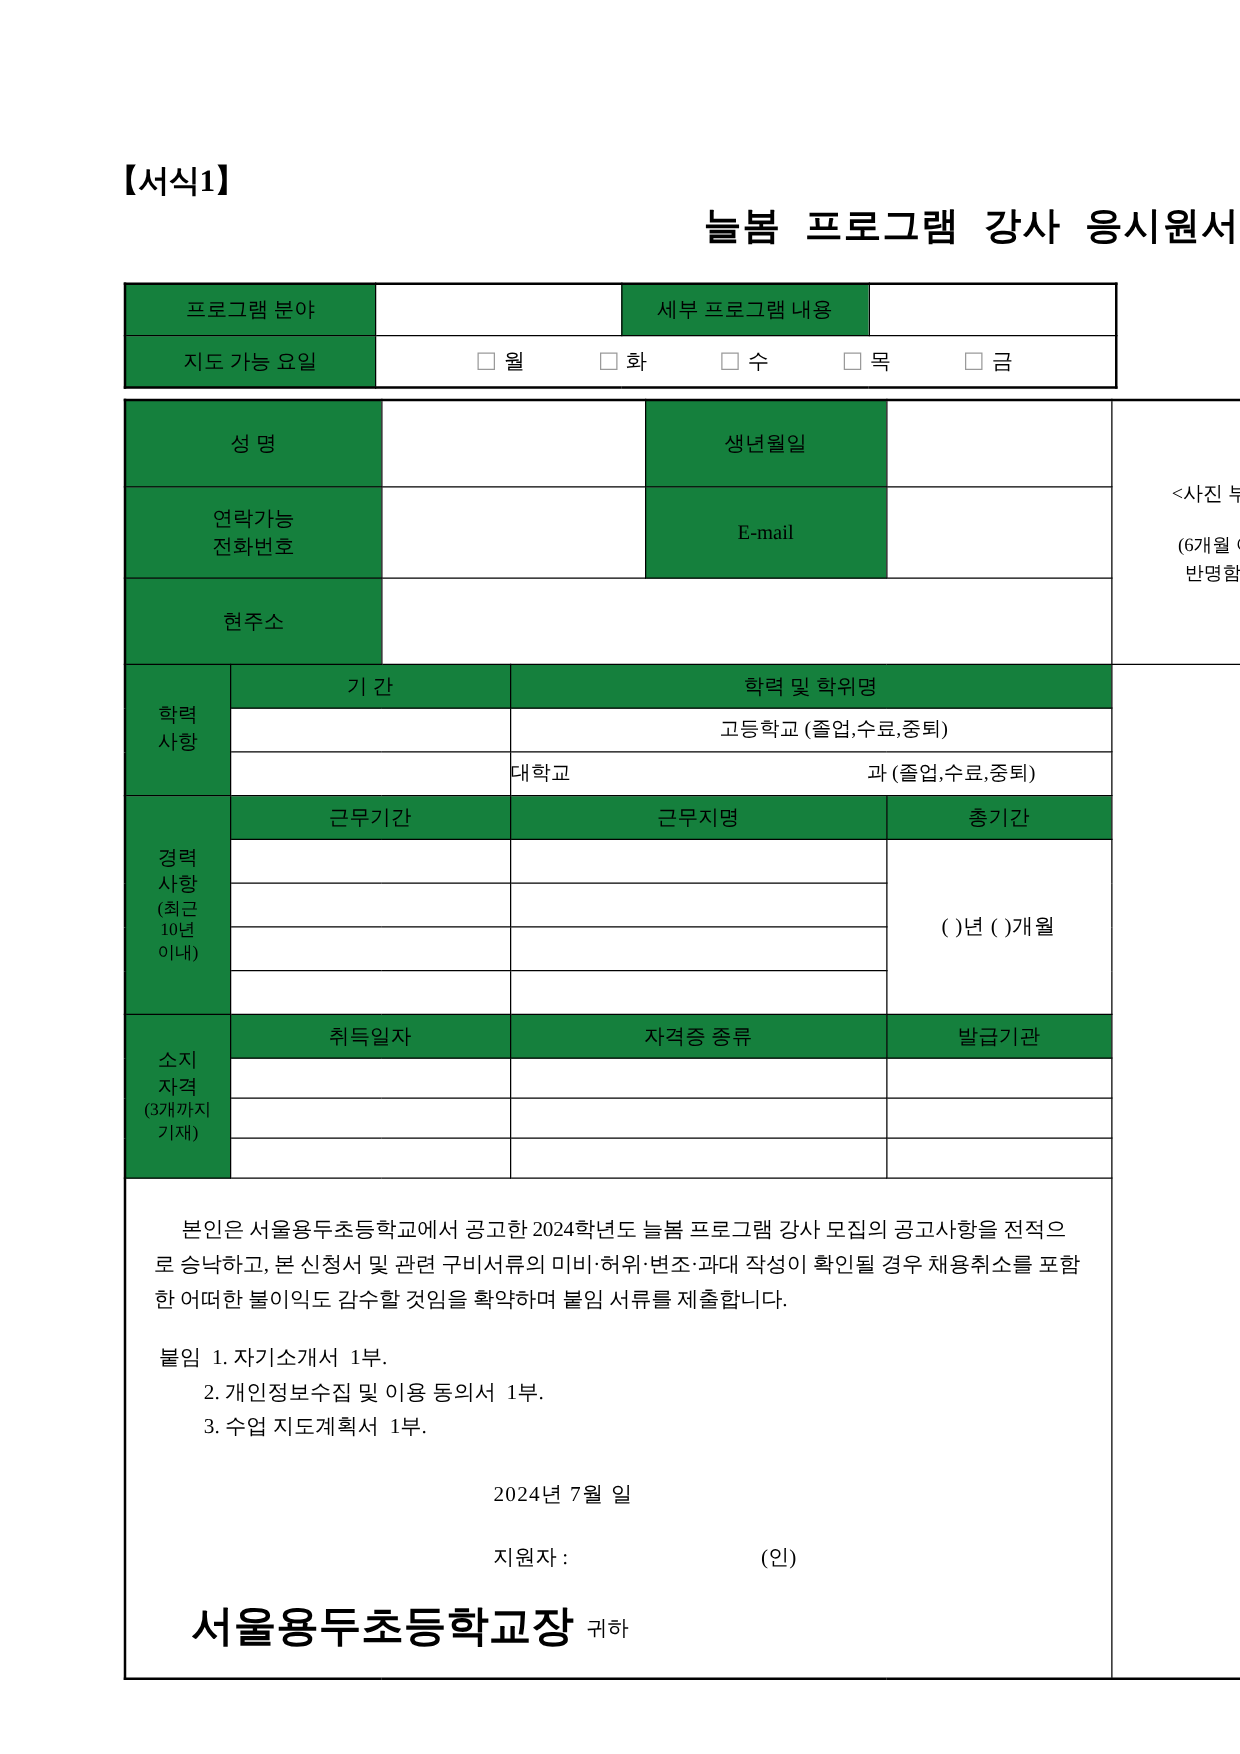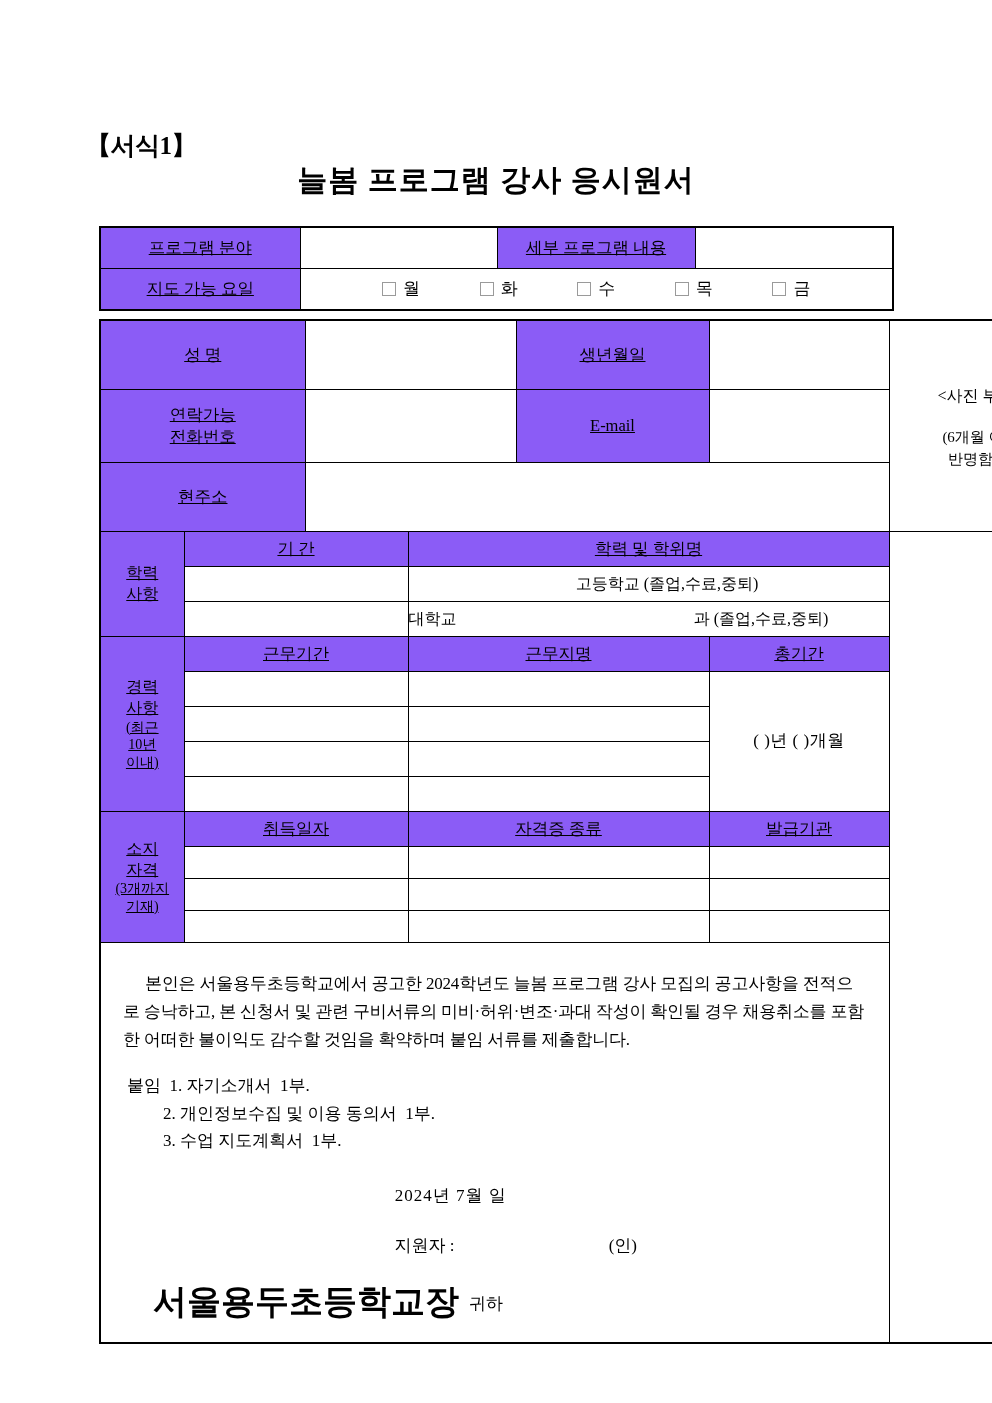--- a/index.html
+++ b/index.html
@@ -36,42 +36,42 @@
     line-height: 1;
     margin-top: 20px;
   }
 
   
   .doc-title {
     position: absolute;
     left: 0;
     top: 160px;
     width: 992px;
-    text-align: center;
+    text-align: right;
     font-size: 30px;
     font-weight: bold;
     letter-spacing: 1px;
-    font-family: Liberation Serif, serif;
+    font-family: Liberation Mono, monospace;
   }
 
   
   table {
     border-collapse: collapse;
     table-layout: fixed;
   }
   td {
     border: 1px solid #000000;
     padding: 0;
     font-size: 16px;
     text-align: center;
     vertical-align: middle;
     line-height: 1.32;
     background: #ffffff;
   }
-  .shade { background: #8b5cf6; text-decoration: underline; }
+  .shade { background: #15803d; }
   .lbl { font-size: 16.5px; }
 
   
   .top-table {
     position: absolute;
     left: 99px;
     top: 226px;
     width: 793px;
     border: 2px solid #000;
   }

